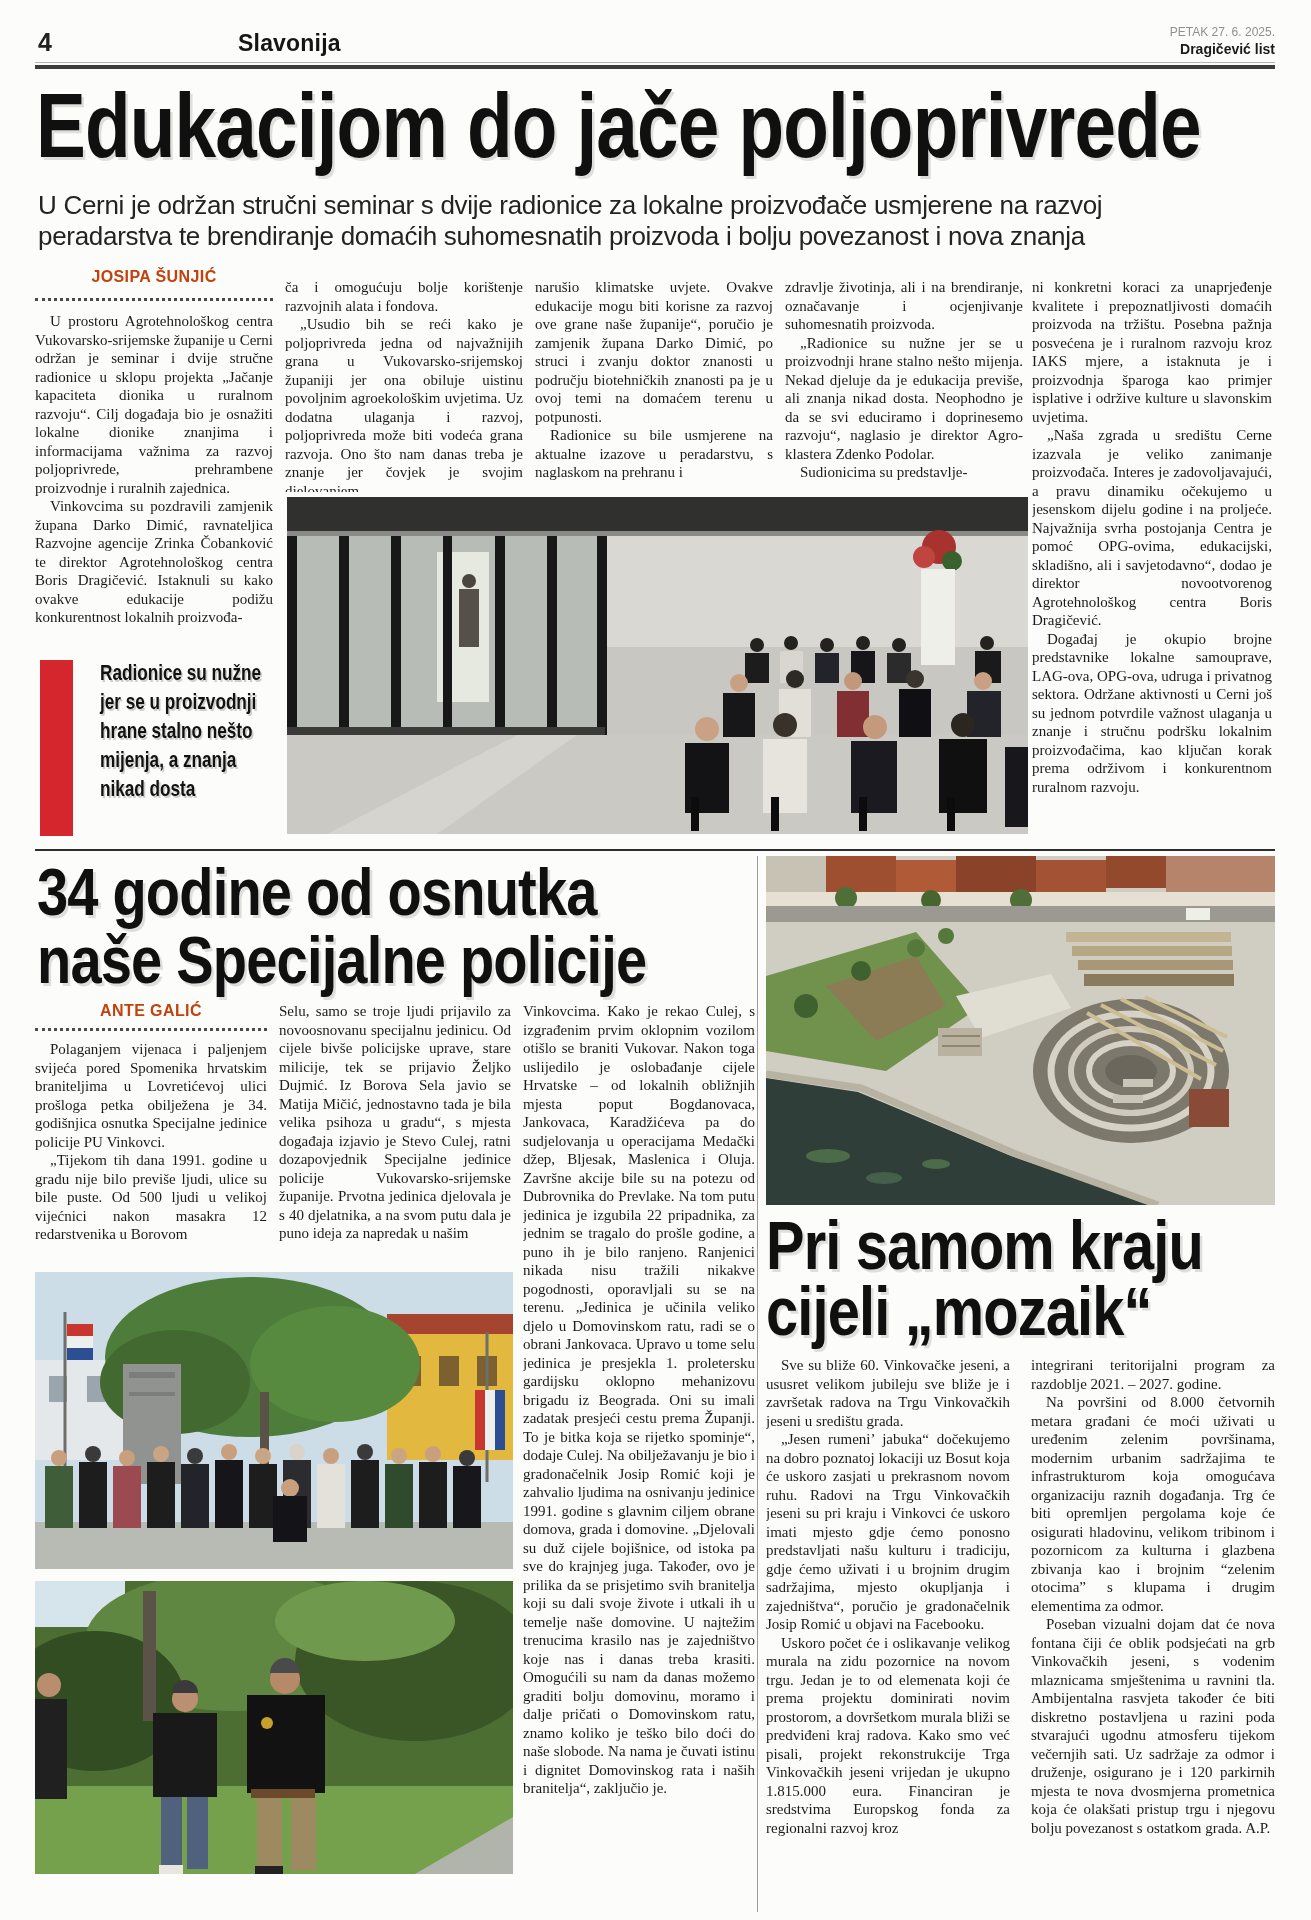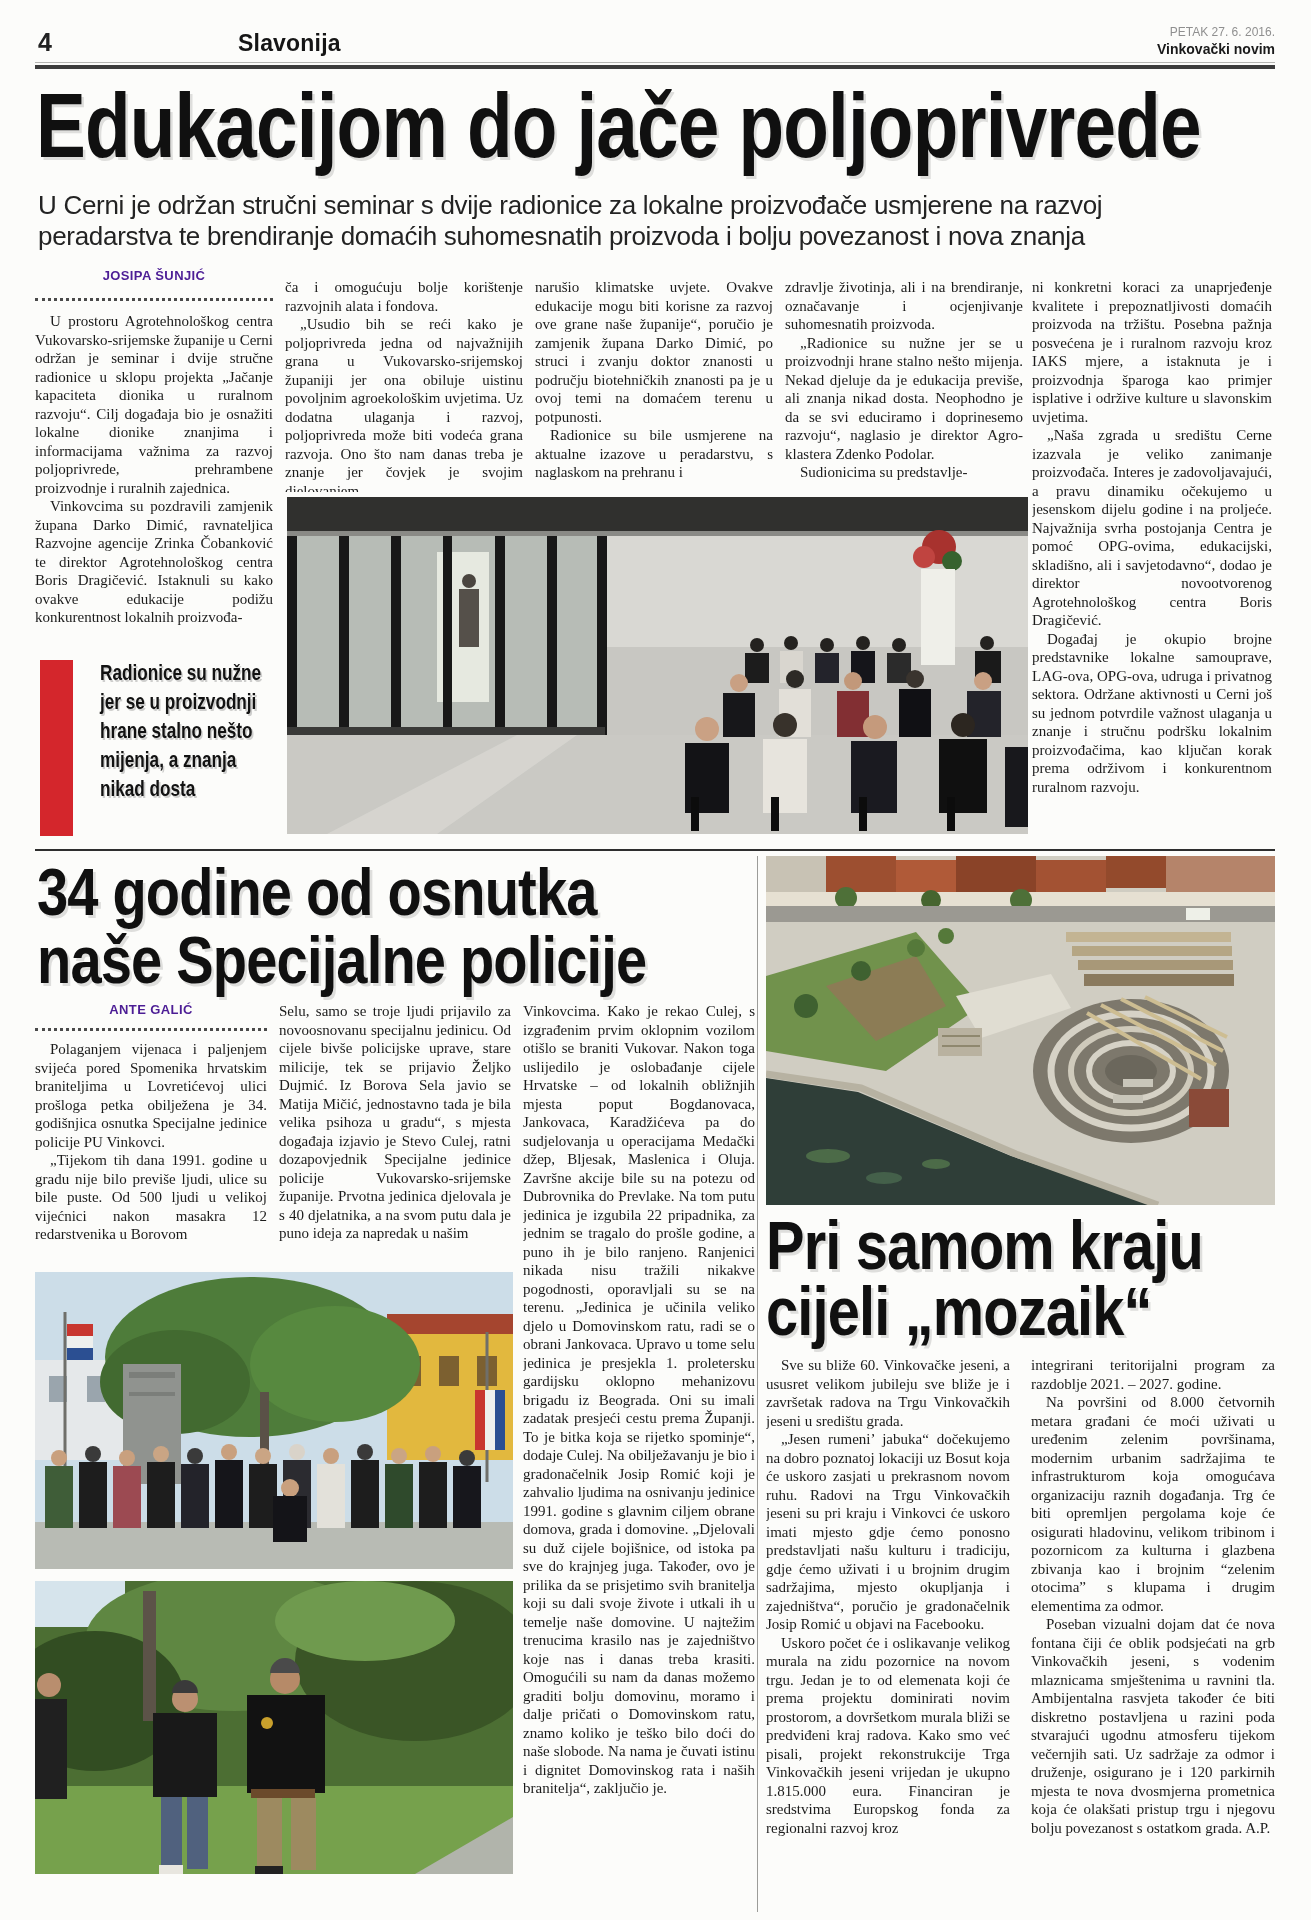--- a/index.html
+++ b/index.html
@@ -5,22 +5,22 @@
   html,body{margin:0;padding:0;background:#9a9a9a;}
   .page{position:relative;width:1311px;height:1920px;margin:0 auto;background:#fcfcfa;
         font-family:"Liberation Serif",serif;color:#1b1b1b;overflow:hidden;}
   .abs{position:absolute;}
   .cond{display:inline-block;transform-origin:0 0;white-space:nowrap;}
   .hl{font-family:"Liberation Sans",sans-serif;font-weight:bold;color:#101010;
       text-shadow:3px 3px 0 rgba(70,70,70,0.16);}
   .bodycol{font-size:15px;line-height:18.5px;text-align:justify;overflow:hidden;}
   .bodycol p{margin:0;}
   .bodycol p.ind{text-indent:15px;}
-  .author{font-family:"Liberation Sans",sans-serif;font-weight:bold;font-size:13px;
-          letter-spacing:0.4px;text-align:center;color:#4c1d95;}
+  .author{font-family:"Liberation Sans",sans-serif;font-weight:bold;font-size:16px;
+          letter-spacing:0.4px;text-align:center;color:#c2410c;}
   .dotted{height:0;border-bottom:3px dotted #4a4a4a;}
   .photo{display:block;}
   
   #pagenum{left:38px;top:28px;font-family:"Liberation Sans",sans-serif;font-size:25px;font-weight:600;color:#222;}
   #section{left:238px;top:30px;font-family:"Liberation Sans",sans-serif;font-size:23px;font-weight:600;color:#151515;letter-spacing:0.2px;}
   #masthead{right:36px;top:24px;text-align:right;font-family:"Liberation Sans",sans-serif;line-height:17px;}
   #masthead .date{font-size:12px;color:#8f8f8f;}
   #masthead .pub{font-size:14px;font-weight:bold;color:#1a1a1a;}
   #headrule1{left:35px;top:62px;width:1240px;height:1px;background:#b5b5b2;}
   #headrule2{left:35px;top:65px;width:1240px;height:4px;background:#3c3c3c;}
@@ -65,22 +65,22 @@
   #a3-colB{left:1031px;top:1356px;width:244px;height:556px;}
 </style>
 </head>
 <body>
 
 <div class="page">
 
   <div class="abs" id="pagenum">4</div>
   <div class="abs" id="section">Slavonija</div>
   <div class="abs" id="masthead">
-    <div class="date">PETAK 27. 6. 2016.</div>
-    <div class="pub">Vinkovački novim</div>
+    <div class="date">PETAK 27. 6. 2025.</div>
+    <div class="pub">Dragičević list</div>
   </div>
   <div class="abs" id="headrule1"></div>
   <div class="abs" id="headrule2"></div>
 
   <div class="abs hl" id="a1-headline">
     <span class="cond">Edukacijom do jače poljoprivrede</span>
   </div>
   <div class="abs" id="a1-sub">U Cerni je održan stručni seminar s dvije radionice za lokalne proizvođače usmjerene na razvoj peradarstva te brendiranje domaćih suhomesnatih proizvoda i bolju povezanost i nova znanja</div>
 
   <div class="abs author" id="a1-author">JOSIPA ŠUNJIĆ</div>

